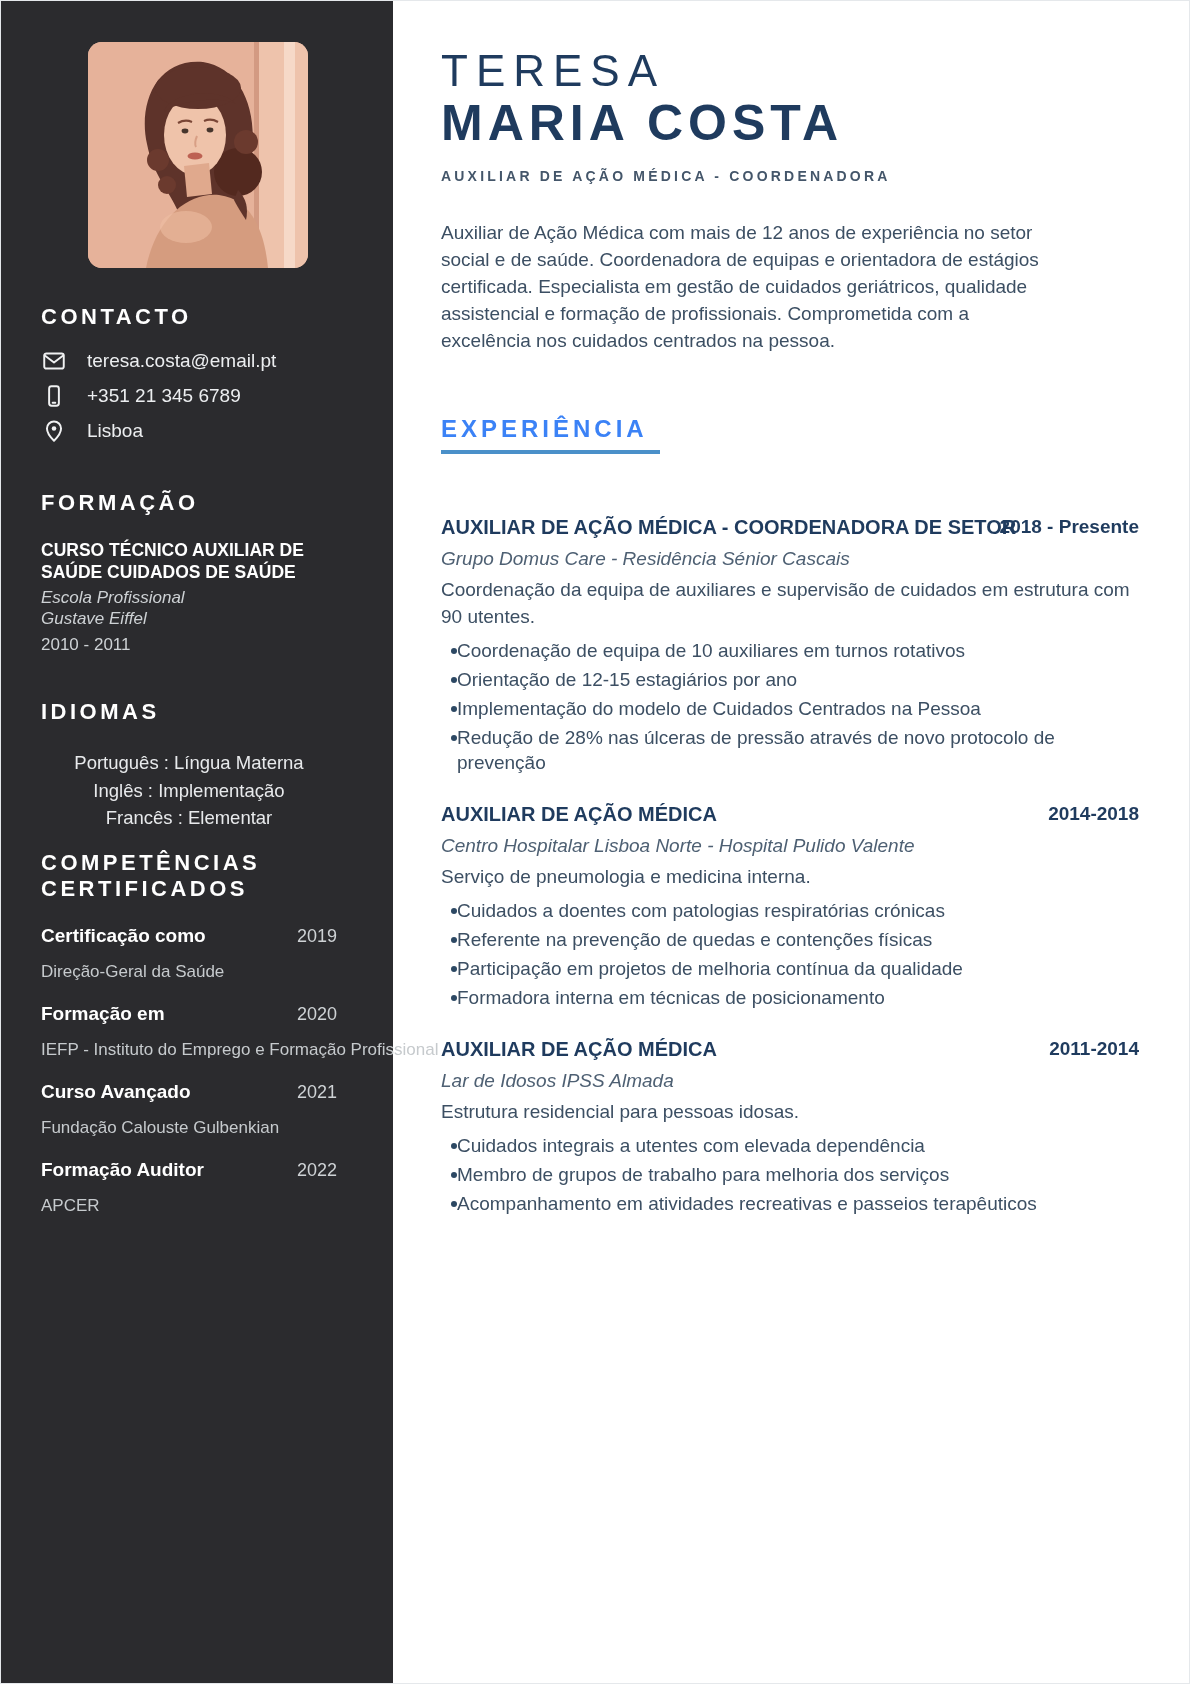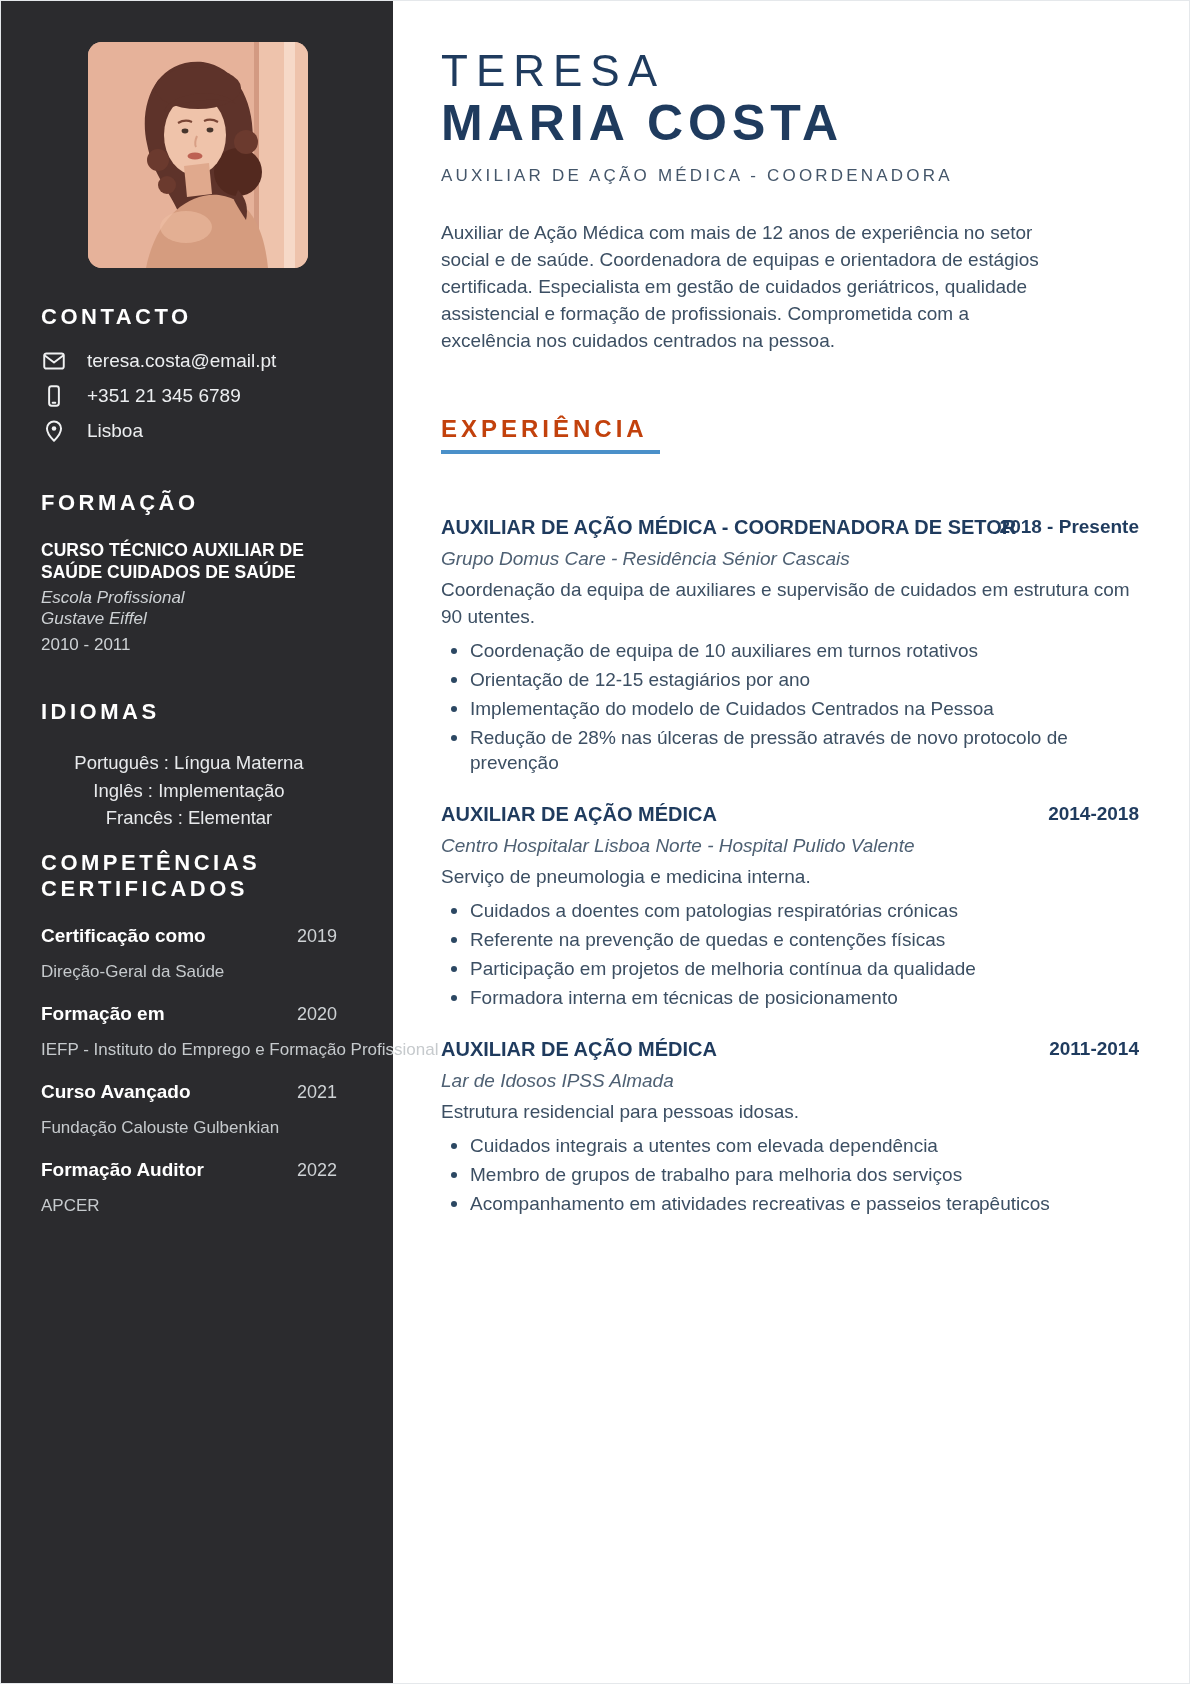--- a/index.html
+++ b/index.html
@@ -36,37 +36,37 @@
   .cert-year{font-size:18px;color:#ced2d5;}
   .cert-org{font-size:17px;color:#c6cacd;line-height:22px;margin-top:13px;white-space:nowrap;}
 
   
   .main{position:absolute;left:396px;top:0;right:0;bottom:0;box-sizing:border-box;
         padding:44px 50px 0 44px;}
   .name-first{margin:0;font-size:44px;font-weight:400;letter-spacing:8px;
               color:#1f3b5e;line-height:52px;}
   .name-last{margin:0;font-size:50px;font-weight:800;letter-spacing:5px;
              color:#1f3b5e;line-height:52px;}
-  .subtitle{margin-top:14px;font-size:17px;font-weight:400;letter-spacing:3.2px;
+  .subtitle{margin-top:14px;font-size:14px;font-weight:700;letter-spacing:3.2px;
             color:#44566a;line-height:26px;}
   .summary{margin-top:30px;font-size:19px;color:#3c4f63;line-height:27px;white-space:pre-line;}
   .exp-h{display:inline-block;margin-top:42px;font-size:24px;font-weight:700;
-         letter-spacing:4px;color:#c2410c;line-height:28px;
+         letter-spacing:4px;color:#3b82f6;line-height:28px;
          padding:0 12px 7px 0;border-bottom:4px solid #4a90c9;}
   .job{margin-top:0;}
   .job-head{position:relative;height:26px;margin-top:26px;}
   .job1-head{margin-top:40px;}
   .job-title{position:absolute;left:0;top:0;margin:0;font-size:20px;font-weight:700;
              color:#1f3b5e;line-height:26px;white-space:nowrap;}
   .job-dates{position:absolute;right:0;top:0;font-size:19px;font-weight:700;
              color:#1f3b5e;line-height:26px;}
   .job-company{margin-top:6px;font-size:19px;font-style:italic;color:#4e6073;line-height:26px;}
   .job-desc{margin-top:4px;font-size:19px;color:#3c4f63;line-height:27px;white-space:pre-line;}
   .bullets{list-style:none;margin:8px 0 0 0;padding:0;}
-  .bullets li{display:flex;gap:13px;margin-top:4px;}
+  .bullets li{display:flex;margin-top:4px;}
   .dot{width:6px;height:6px;border-radius:50%;background:#2c4863;margin-top:10px;
        margin-left:10px;flex:none;}
   .btext{font-size:19px;color:#3c4f63;line-height:25px;white-space:pre-line;}
 </style>
 </head>
 <body>
 
 <div class="page">
 
   <aside class="sidebar">

